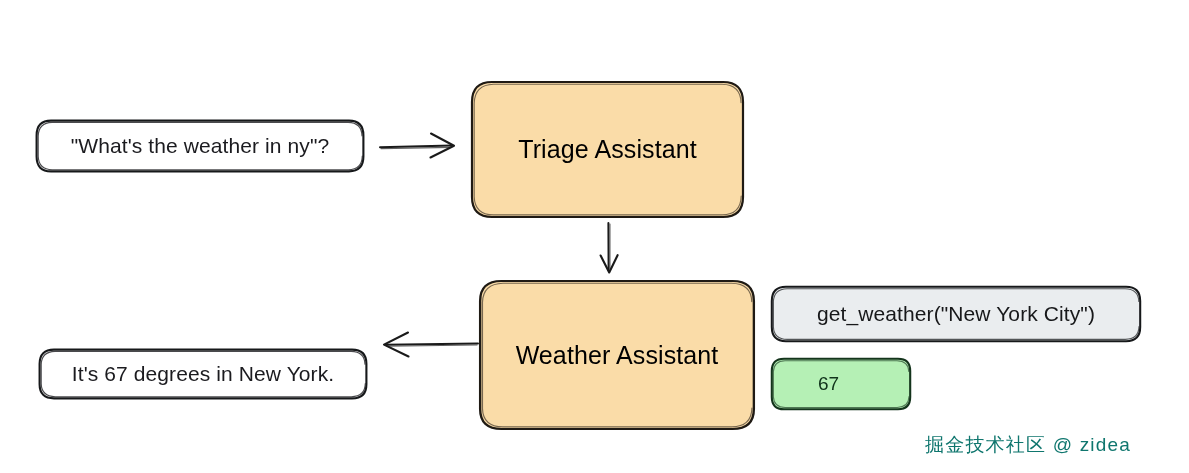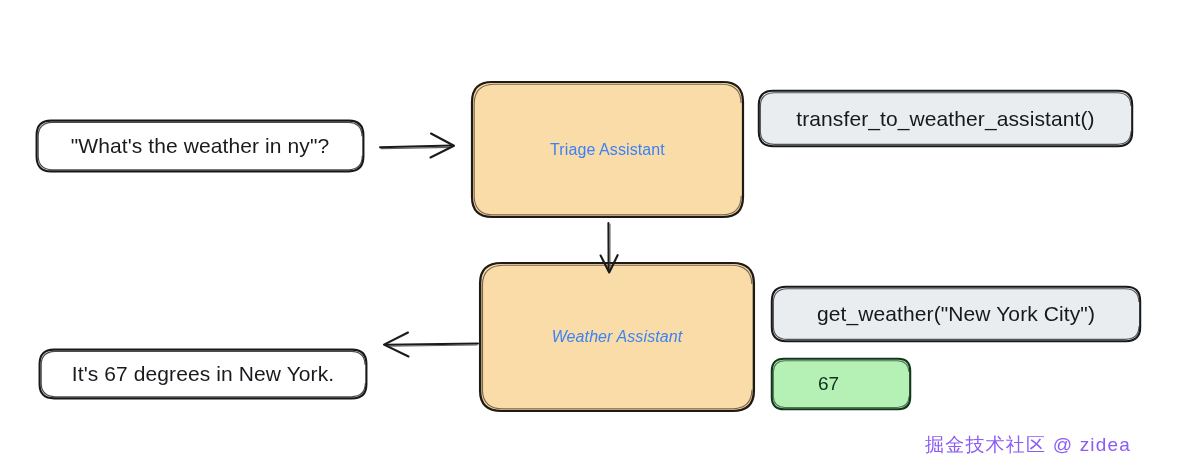--- a/index.html
+++ b/index.html
@@ -40,22 +40,22 @@
   }
 
   
   .msg-box .label {
     font-size: 21px;
     color: #1b1b1f;
     letter-spacing: .1px;
   }
   
   .agent-box .label {
-    font-size: 16px;
-    color: #3b82f6;
+    font-size: 25px;
+    color: #000000;
     letter-spacing: .1px;
   }
   
   .tool-box .label {
     font-size: 21px;
     color: #17181a;
     letter-spacing: .1px;
   }
   
   .result-box {
@@ -70,21 +70,21 @@
   .arrow {
     position: absolute;
     z-index: 3;
     overflow: visible;
   }
 
   .watermark {
     position: absolute;
     z-index: 4;
     font-size: 19px;
-    color: #8b5cf6;
+    color: #0f766e;
     letter-spacing: 1.2px;
     white-space: nowrap;
     user-select: none;
   }
 </style>
 </head>
 <body>
 
 <div id="canvas">
 
@@ -103,27 +103,20 @@
   </svg>
 
   <div class="node agent-box" style="left:470px; top:80px; width:275px; height:139px;">
     <svg class="frame" viewBox="0 0 275 139" preserveAspectRatio="none">
       <path d="M22,2 H253 Q273,2 273,22 V117 Q273,137 253,137 H22 Q2,137 2,117 V22 Q2,2 22,2 Z" fill="#fadca8" stroke="#1f1a14" stroke-width="2.2" stroke-linejoin="round"></path>
       <path d="M23.5,4.2 H252 Q270.6,4.6 271,22.6 M271.2,116 Q270.8,134.6 252.2,134.9 H23.4 Q4.6,134.4 4.2,116.4 V23.2 Q4.7,4.8 23.5,4.2" fill="none" stroke="#332a20" stroke-width="1.1" stroke-linecap="round" opacity=".65"></path>
     </svg>
     <span class="label">Triage Assistant</span>
   </div>
 
-  <div class="node tool-box" style="left:757px; top:89px; width:377px; height:59px;">
-    <svg class="frame" viewBox="0 0 377 59" preserveAspectRatio="none">
-      <path d="M16,1.8 H361 Q375.2,1.8 375.2,16 V43 Q375.2,57.2 361,57.2 H16 Q1.8,57.2 1.8,43 V16 Q1.8,1.8 16,1.8 Z" fill="#eaedef" stroke="#16181a" stroke-width="2.05" stroke-linecap="round"></path>
-      <path d="M17,3.7 H360 Q373.4,3.9 373.8,16.4 M374,42.6 Q373.6,55.3 360.2,55.4 H17.2 Q3.8,55.1 3.4,42.7 V16.6 Q3.9,4 17,3.7" fill="none" stroke="#2c2e31" stroke-width="1.1" stroke-linecap="round" opacity=".8"></path>
-    </svg>
-    <span class="label">transfer_to_weather_assistant()</span>
-  </div>
 
   <svg class="arrow" style="left:592px; top:222px; width:34px; height:56px;" viewBox="0 0 34 56">
     <path d="M16.4,1 L16.6,48" fill="none" stroke="#1a1a1a" stroke-width="2" stroke-linecap="round"></path>
     <path d="M18.0,2 L18.0,47" fill="none" stroke="#3a3a3a" stroke-width="1.05" stroke-linecap="round" opacity=".8"></path>
     <path d="M8.6,33.5 L17.2,50.5 L25.6,33.2" fill="none" stroke="#1a1a1a" stroke-width="2.1" stroke-linecap="round" stroke-linejoin="round"></path>
   </svg>
 
   <div class="node msg-box" style="left:38px; top:318px; width:330px; height:52px;margin-top:30px;">
     <svg class="frame" viewBox="0 0 330 52" preserveAspectRatio="none">
       <path d="M16,1.6 H314 Q328.4,1.6 328.4,15.8 V36.2 Q328.4,50.4 314,50.4 H16 Q1.6,50.4 1.6,36.2 V15.8 Q1.6,1.6 16,1.6 Z" fill="#ffffff" stroke="#16181a" stroke-width="2.1" stroke-linecap="round"></path>
@@ -131,21 +124,21 @@
     </svg>
     <span class="label">It's 67 degrees in New York.</span>
   </div>
 
   <svg class="arrow" style="left:378px; top:328px; width:104px; height:34px;" viewBox="0 0 104 34">
     <path d="M100,15.4 L8,16.8" fill="none" stroke="#1a1a1a" stroke-width="2" stroke-linecap="round"></path>
     <path d="M99,17.0 L9,18.2" fill="none" stroke="#3a3a3a" stroke-width="1.1" stroke-linecap="round" opacity=".8"></path>
     <path d="M30,4.5 L6,16.6 L30.5,28.5" fill="none" stroke="#1a1a1a" stroke-width="2.1" stroke-linecap="round" stroke-linejoin="round"></path>
   </svg>
 
-  <div class="node agent-box" style="left:478px; top:261px; width:278px; height:152px;font-style:italic;">
+  <div class="node agent-box" style="left:478px; top:279px; width:278px; height:152px;">
     <svg class="frame" viewBox="0 0 261 152" preserveAspectRatio="none">
       <path d="M22,2 H239 Q259,2 259,22 V130 Q259,150 239,150 H22 Q2,150 2,130 V22 Q2,2 22,2 Z" fill="#fadca8" stroke="#1f1a14" stroke-width="2.2" stroke-linejoin="round"></path>
       <path d="M23.5,4.2 H238 Q256.6,4.6 257,22.6 M257.2,129 Q256.8,147.6 238.2,147.9 H23.4 Q4.6,147.4 4.2,129.4 V23.2 Q4.7,4.8 23.5,4.2" fill="none" stroke="#332a20" stroke-width="1.1" stroke-linecap="round" opacity=".65"></path>
     </svg>
     <span class="label">Weather Assistant</span>
   </div>
 
   <div class="node tool-box" style="left:770px; top:285px; width:372px; height:58px;">
     <svg class="frame" viewBox="0 0 372 58" preserveAspectRatio="none">
       <path d="M16,1.8 H356 Q370.2,1.8 370.2,16 V42 Q370.2,56.2 356,56.2 H16 Q1.8,56.2 1.8,42 V16 Q1.8,1.8 16,1.8 Z" fill="#eaedef" stroke="#16181a" stroke-width="2.05" stroke-linecap="round"></path>

